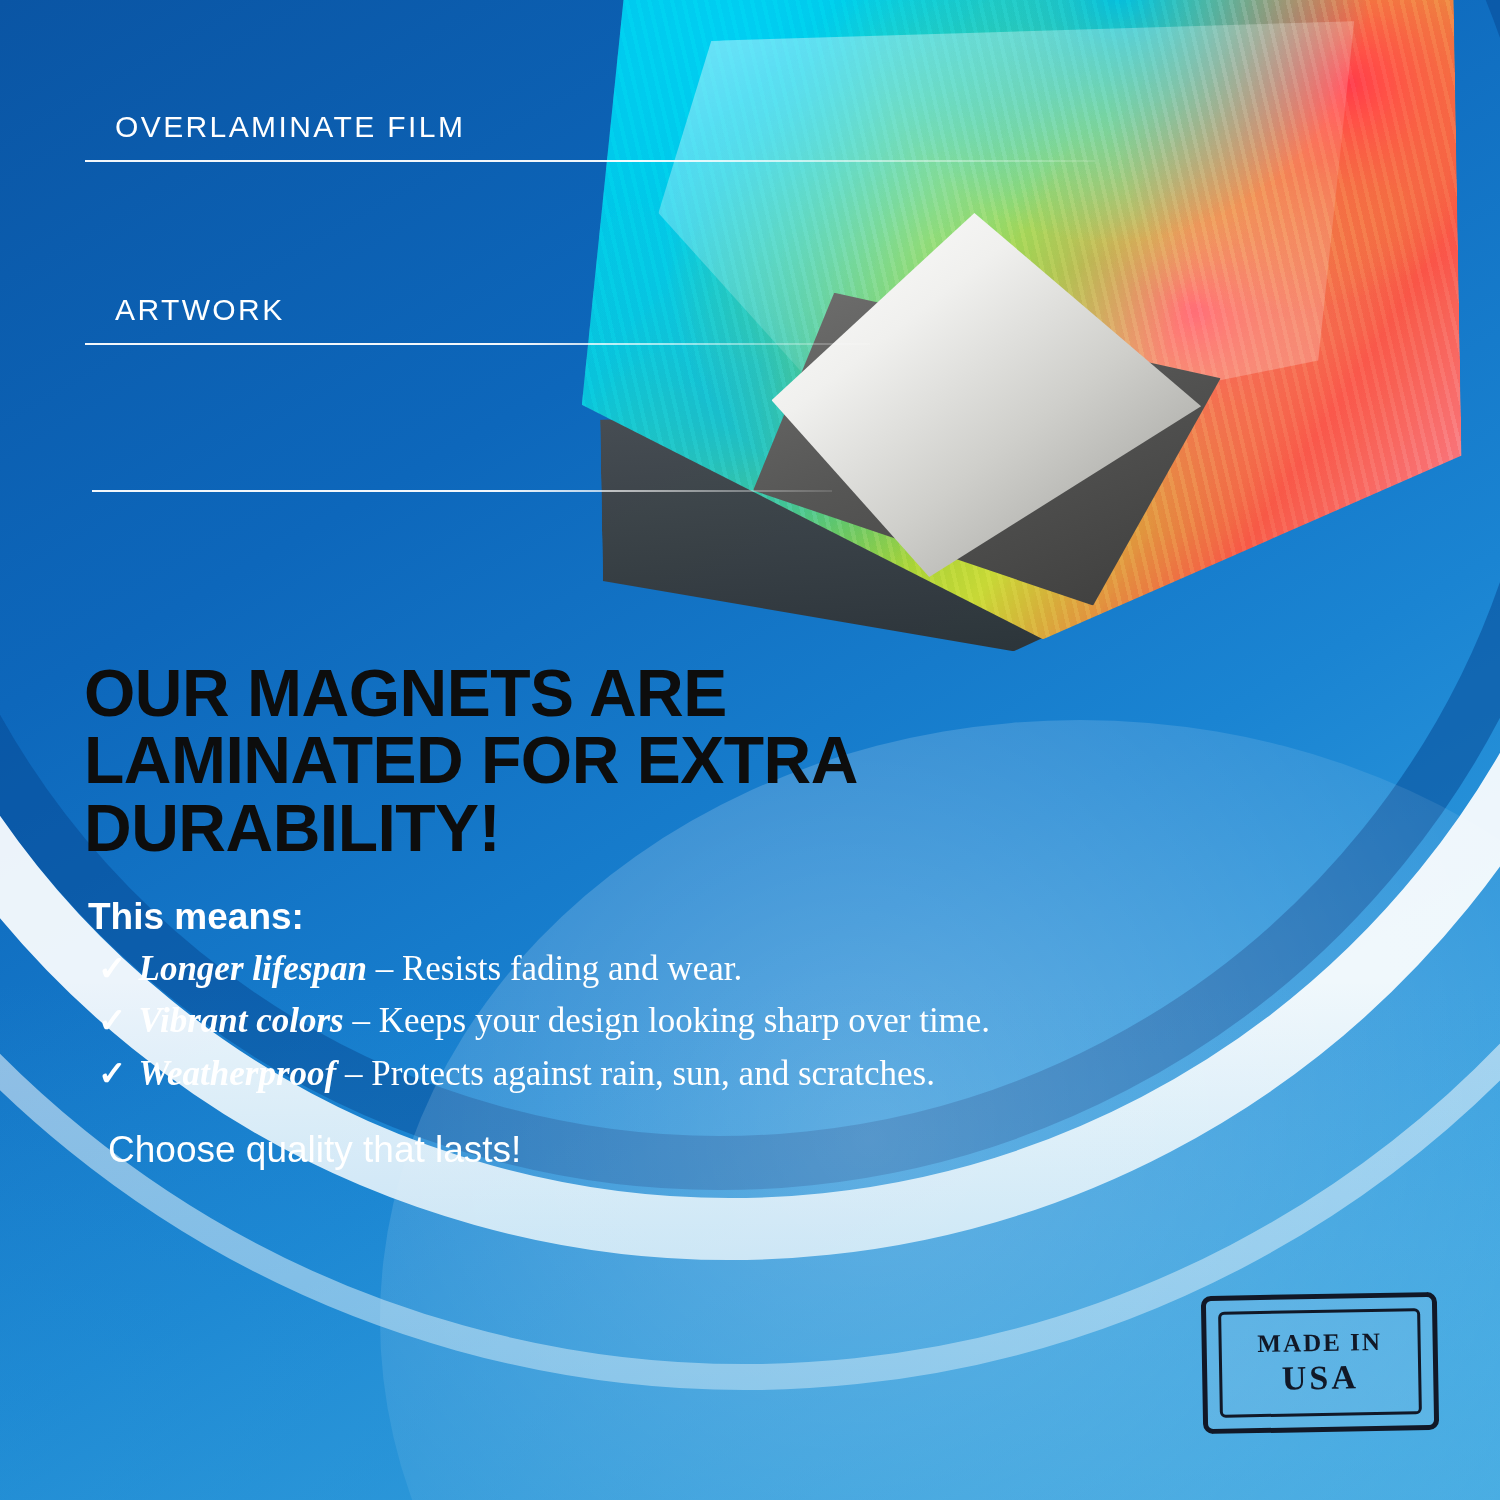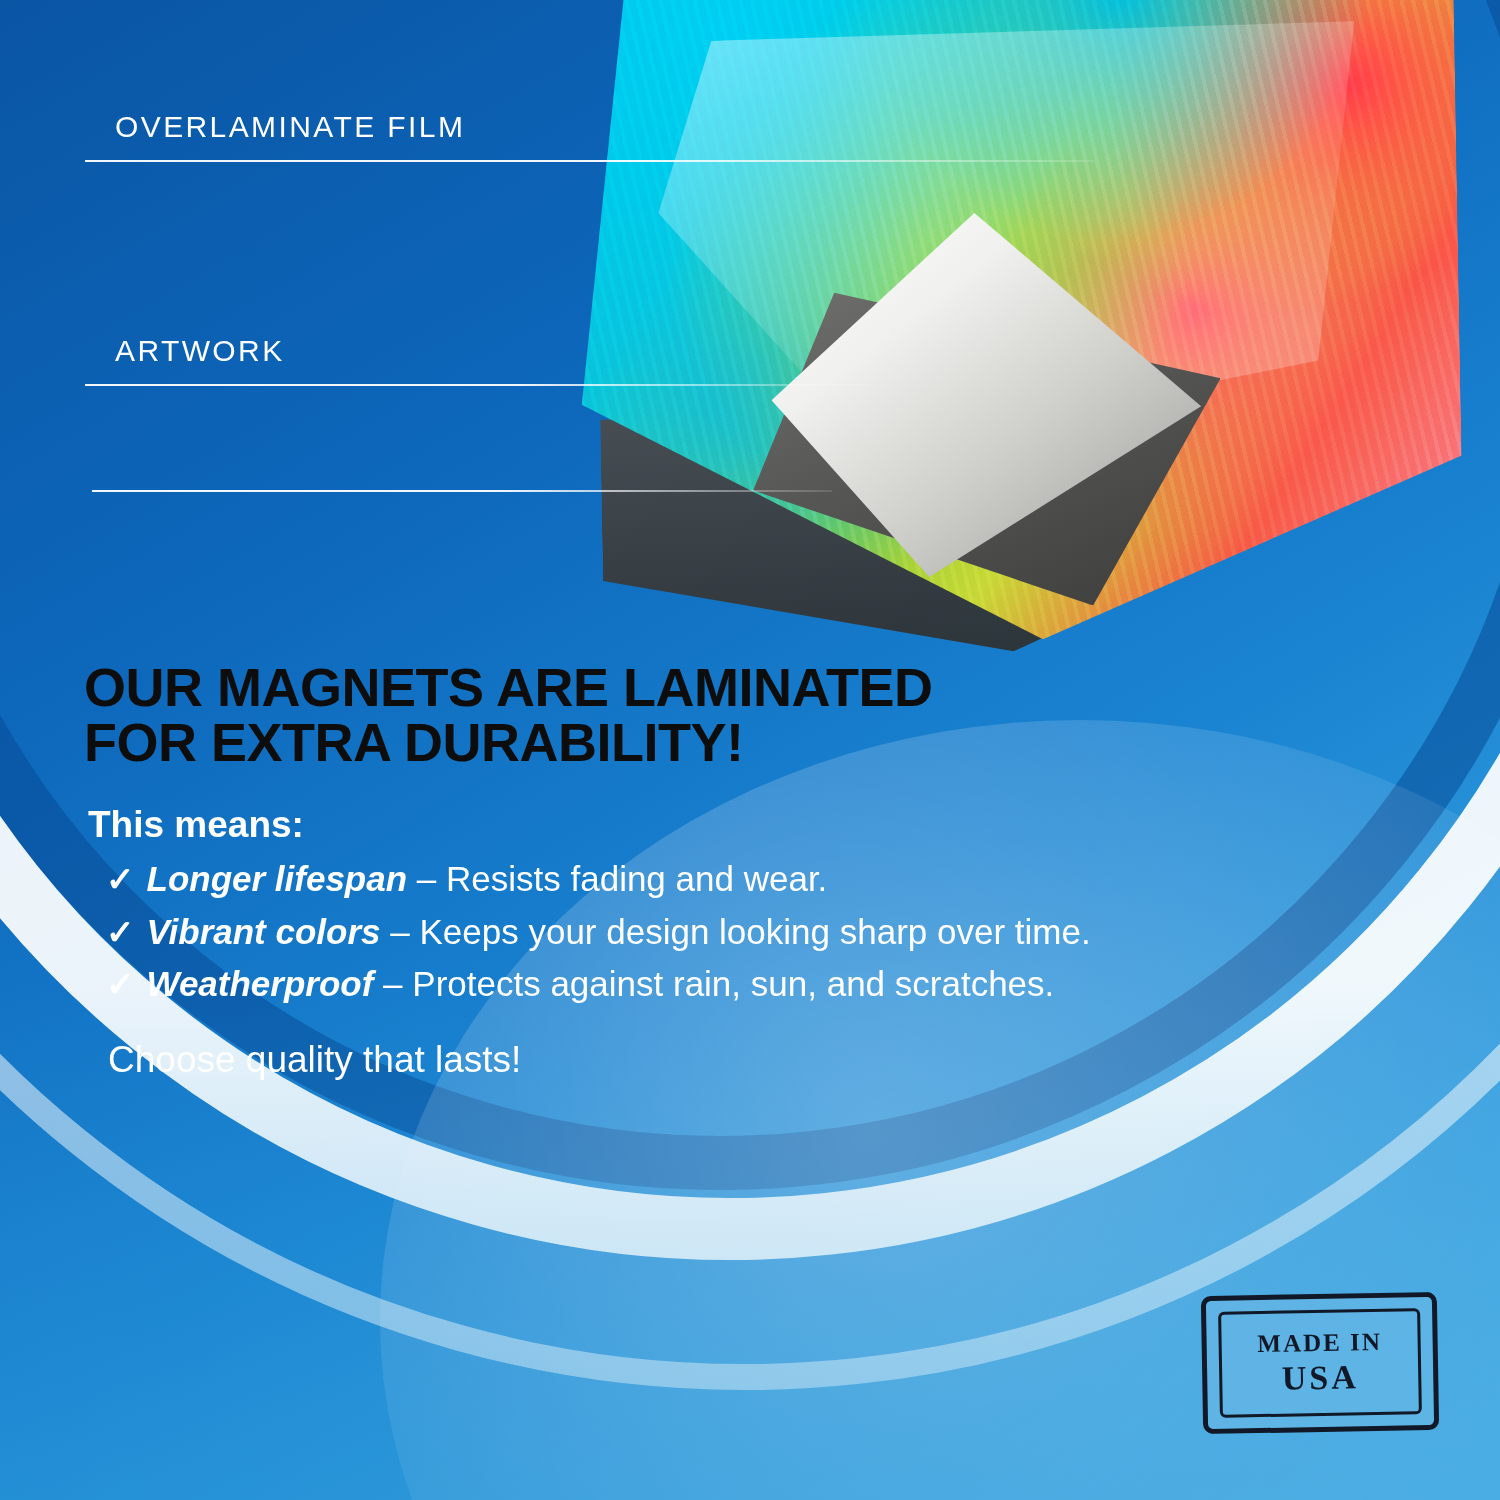--- a/index.html
+++ b/index.html
@@ -172,33 +172,33 @@
     font-weight: 400;
     padding-left: 30px;
     white-space: nowrap;
   }
   .callout .rule {
     height: 2px;
     margin-top: 16px;
     background: linear-gradient(to right, rgba(255,255,255,0.95) 0%, rgba(255,255,255,0.95) 55%, rgba(255,255,255,0.12) 100%);
   }
   #c1 { left: 85px; top: 110px; width: 1010px; }
-  #c2 { left: 85px; top: 293px; width: 785px; margin-top: 41px; }
+  #c2 { left: 85px; top: 293px; width: 785px; }
   #c3 { left: 92px; top: 474px; width: 740px; }
 
   
   .content {
     position: absolute;
     left: 84px;
     top: 660px;
     width: 1270px;
   }
   .headline {
     color: #0d0d0d;
-    font-size: 54px;
+    font-size: 66px;
     line-height: 1.02;
     font-weight: 700;
     letter-spacing: -0.5px;
     margin: 0 0 34px 0;
     max-width: 900px;
     text-transform: uppercase;
   }
   .para {
     color: #ffffff;
     font-size: 37px;
@@ -207,22 +207,23 @@
     max-width: 1000px;
   }
   .means {
     color: #ffffff;
     font-size: 37px;
     font-weight: 700;
     margin: 4px 0 6px 4px;
   }
   .bullets {
     list-style: none;
-    margin: 8px;
+    margin: 0;
     padding: 0;
+    font-family: Liberation Serif, serif;
   }
   .bullet {
     color: #ffffff;
     font-size: 35px;
     line-height: 1.44;
     display: block;
     margin-bottom: 2px;
     padding-left: 22px;
     text-indent: -4px;
   }

